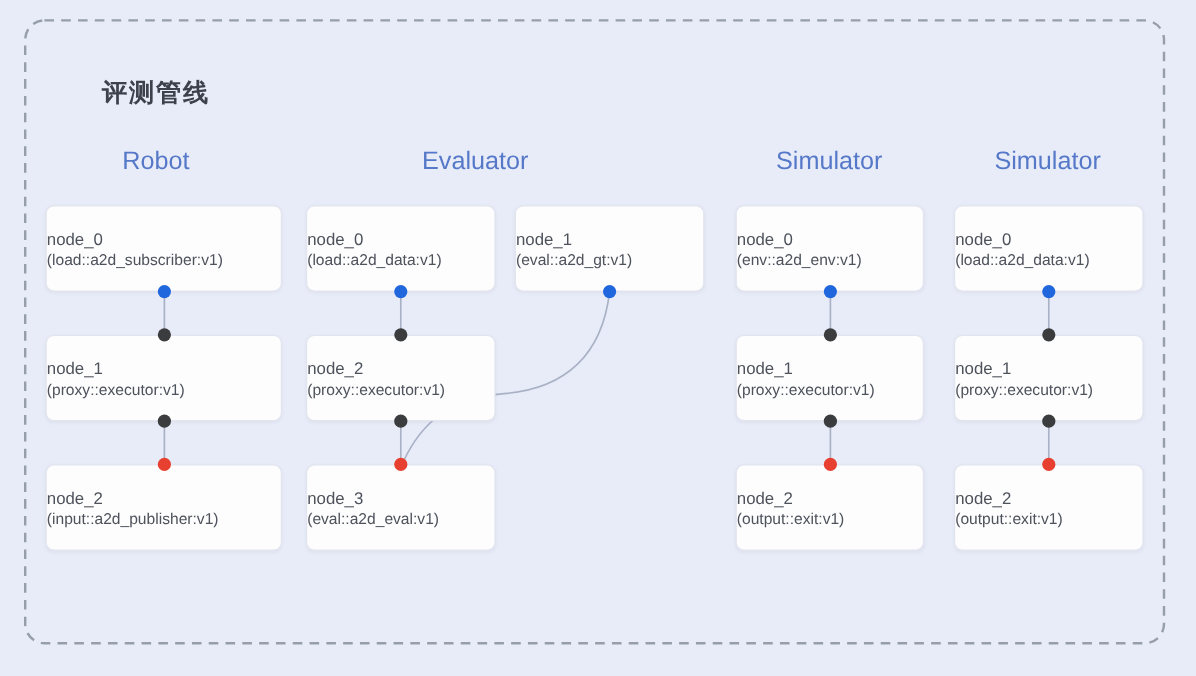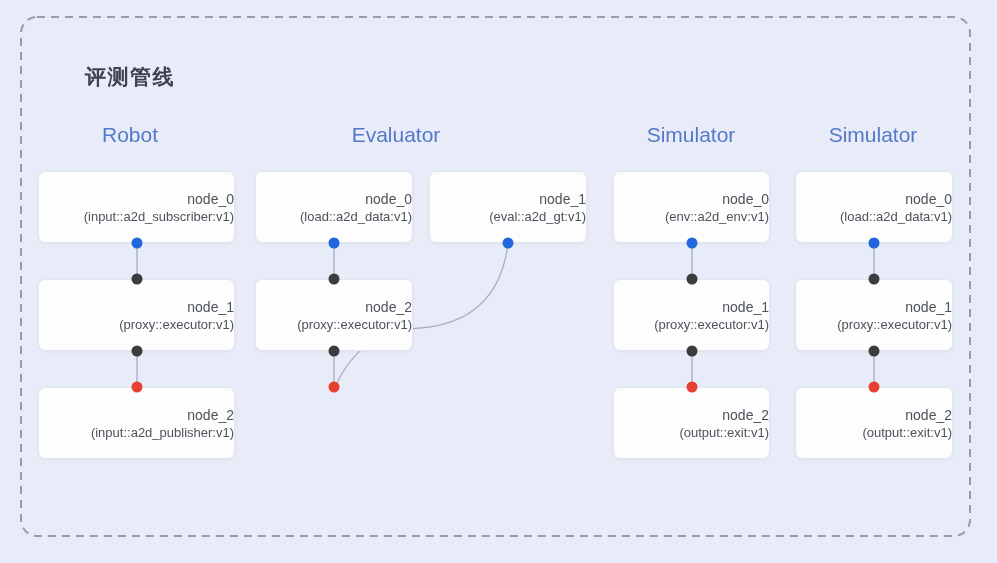--- a/index.html
+++ b/index.html
@@ -23,21 +23,21 @@
     letter-spacing:1.5px;white-space:nowrap;
   }
   .col-sub{
     position:absolute;transform:translateX(-50%);z-index:2;
     font-size:21px;font-weight:400;color:var(--title-en);white-space:nowrap;
   }
   .node{
     position:absolute;z-index:3;box-sizing:border-box;
     background:var(--node-fill);border:1px solid var(--node-border);
     border-radius:7px;box-shadow:0 1px 3px rgba(60,70,110,.06);
-    display:flex;flex-direction:column;align-items:flex-end;justify-content:center;
+    display:flex;flex-direction:column;align-items:flex-start;justify-content:center;
     gap:4px;text-align:center;
   }
   .node .nm{font-size:14px;color:var(--node-text);line-height:1;}
   .node .tp{font-size:13px;color:var(--node-text);line-height:1;}
   .dot{
     position:absolute;z-index:4;width:11px;height:11px;border-radius:50%;
     transform:translate(-50%,-50%);
   }
   .dot.blue{background:var(--dot-blue);}
   .dot.dark{background:var(--dot-dark);}
@@ -66,21 +66,21 @@
   </svg>
 
   <div class="col-title" style="left:130px;top:63px">评测管线</div>
   <div class="col-sub" style="left:130px;top:123px">Robot</div>
   <div class="col-sub" style="left:396px;top:123px">Evaluator</div>
   <div class="col-sub" style="left:691px;top:123px">Simulator</div>
   <div class="col-sub" style="left:873px;top:123px">Simulator</div>
 
   <div class="node" style="left:38px;top:171px;width:197px;height:72px">
     <span class="nm">node_0</span>
-    <span class="tp">(input::a2d_subscriber:v1)</span>
+    <span class="tp">(load::a2d_subscriber:v1)</span>
   </div>
   <div class="node" style="left:38px;top:279px;width:197px;height:72px">
     <span class="nm">node_1</span>
     <span class="tp">(proxy::executor:v1)</span>
   </div>
   <div class="node" style="left:38px;top:387px;width:197px;height:72px">
     <span class="nm">node_2</span>
     <span class="tp">(input::a2d_publisher:v1)</span>
   </div>
 
@@ -88,20 +88,24 @@
     <span class="nm">node_0</span>
     <span class="tp">(load::a2d_data:v1)</span>
   </div>
   <div class="node" style="left:429px;top:171px;width:158px;height:72px">
     <span class="nm">node_1</span>
     <span class="tp">(eval::a2d_gt:v1)</span>
   </div>
   <div class="node" style="left:255px;top:279px;width:158px;height:72px">
     <span class="nm">node_2</span>
     <span class="tp">(proxy::executor:v1)</span>
+  </div>
+  <div class="node" style="left:255px;top:387px;width:158px;height:72px">
+    <span class="nm">node_3</span>
+    <span class="tp">(eval::a2d_eval:v1)</span>
   </div>
 
   <div class="node" style="left:613px;top:171px;width:157px;height:72px">
     <span class="nm">node_0</span>
     <span class="tp">(env::a2d_env:v1)</span>
   </div>
   <div class="node" style="left:613px;top:279px;width:157px;height:72px">
     <span class="nm">node_1</span>
     <span class="tp">(proxy::executor:v1)</span>
   </div>

